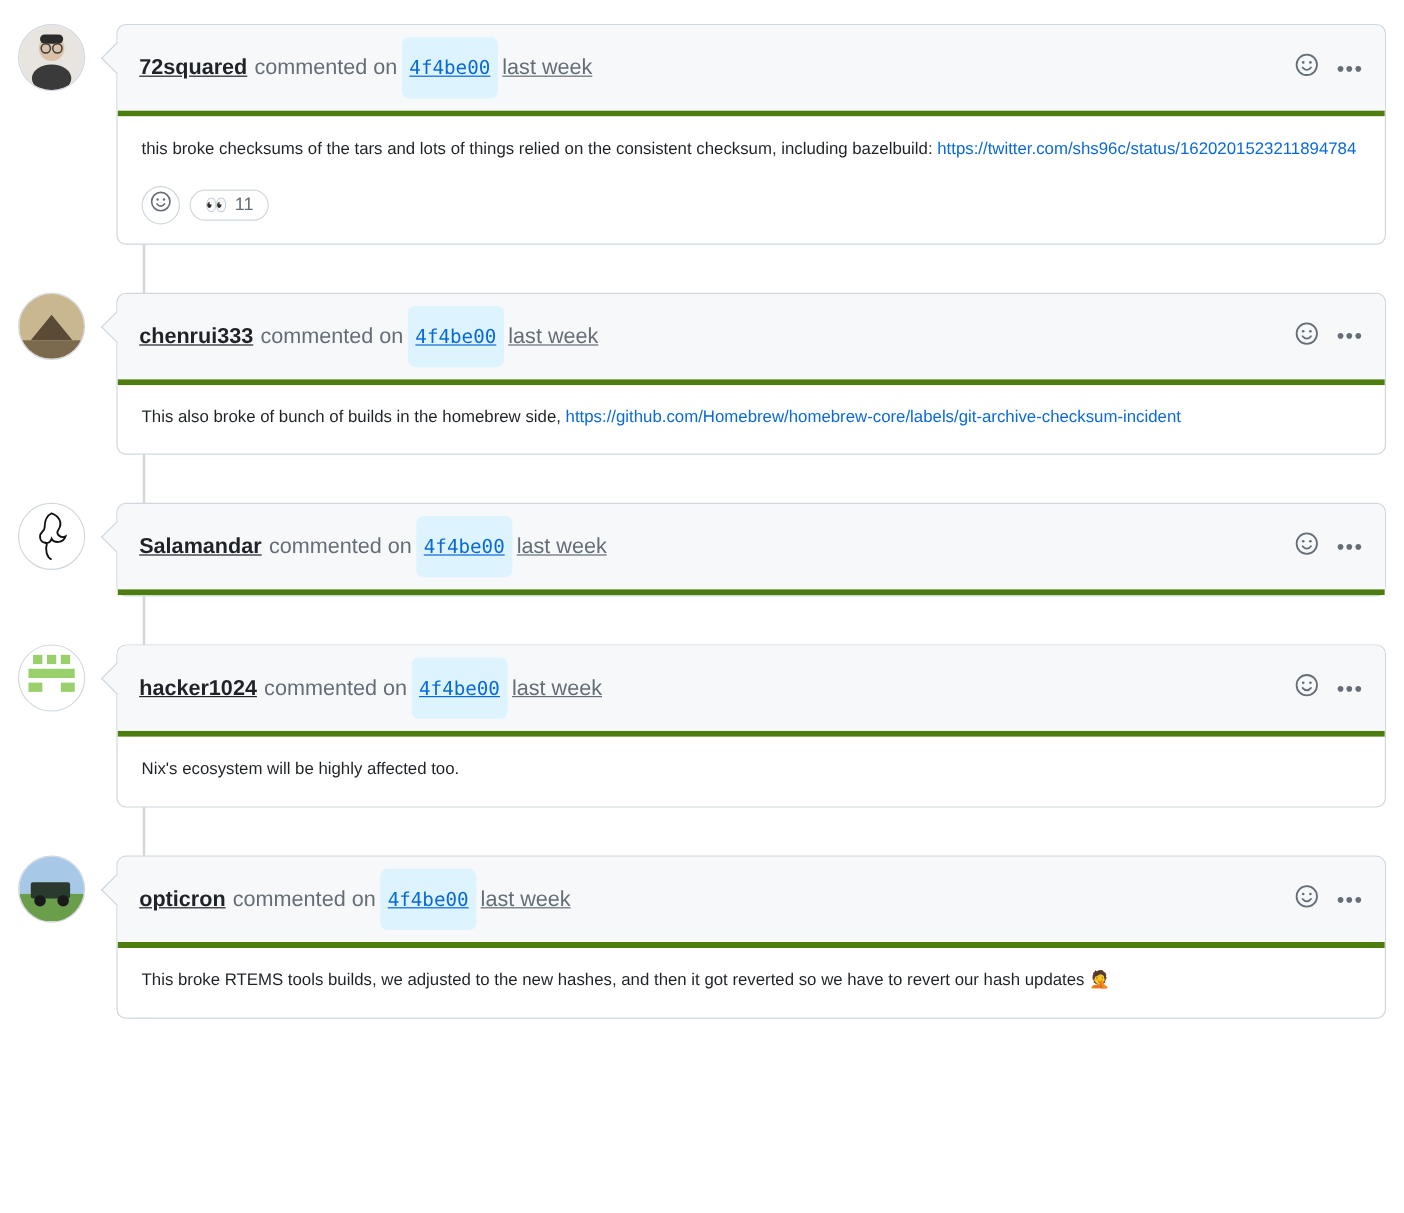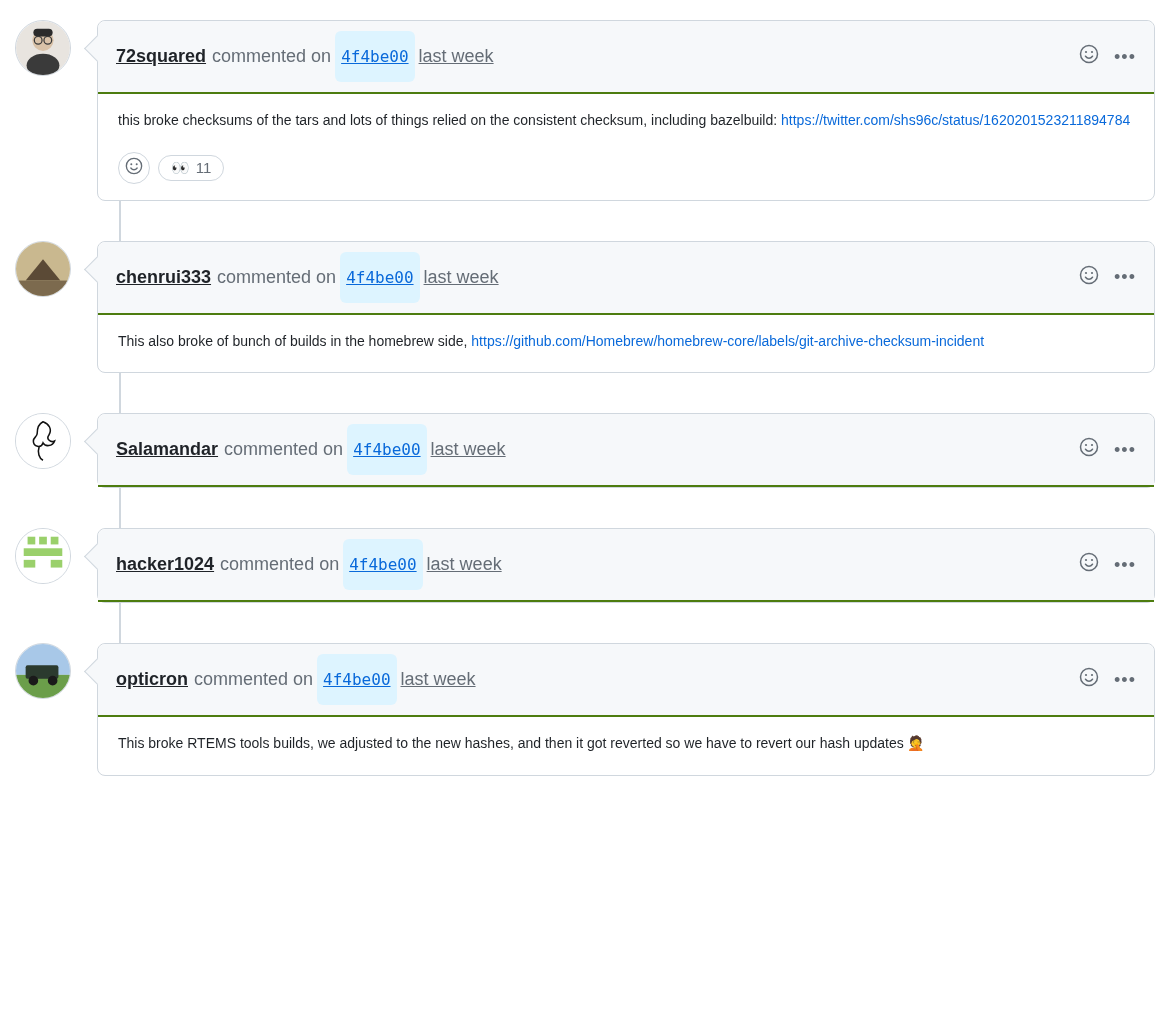--- a/index.html
+++ b/index.html
@@ -59,21 +59,21 @@
   width: 18px;
   height: 18px;
   background: #f6f8fa;
   border-left: 1px solid #d0d7de;
   border-bottom: 1px solid #d0d7de;
   transform: rotate(45deg);
 }
 .comment-header {
   background: #f6f8fa;
   padding: 10px 18px;
-  border-bottom: 2px solid #4d7c0f;
+  border-bottom: 5px solid #4d7c0f;
   border-radius: 8px 8px 0 0;
   display: flex;
   align-items: center;
   font-size: 18px;
   color: #656d76;
 }
 .username {
   font-weight: 600;
   color: #1f2328;
   margin-right: 6px;
@@ -271,20 +271,21 @@
               <div class="icon-btn">
                 <span><svg viewBox="0 0 20 20">
                     <use href="#smiley-icon"></use>
                   </svg></span>
               </div>
               <div class="icon-btn kebab">
                 <span>•••</span>
               </div>
             </div>
           </div>
+          <div class="comment-body"><span>Nix's ecosystem will be highly affected too.</span></div>
         </div>
       </div>
       <div class="comment-wrap">
         <div class="avatar">
           <svg viewBox="0 0 56 56">
             <rect width="56" height="32" fill="#a8c8e8"></rect>
             <rect y="32" width="56" height="24" fill="#6b9e4a"></rect>
             <rect x="10" y="22" width="34" height="14" rx="2" fill="#2b3a2e"></rect>
             <circle cx="18" cy="38" r="5" fill="#1a1a1a"></circle>
             <circle cx="38" cy="38" r="5" fill="#1a1a1a"></circle>

